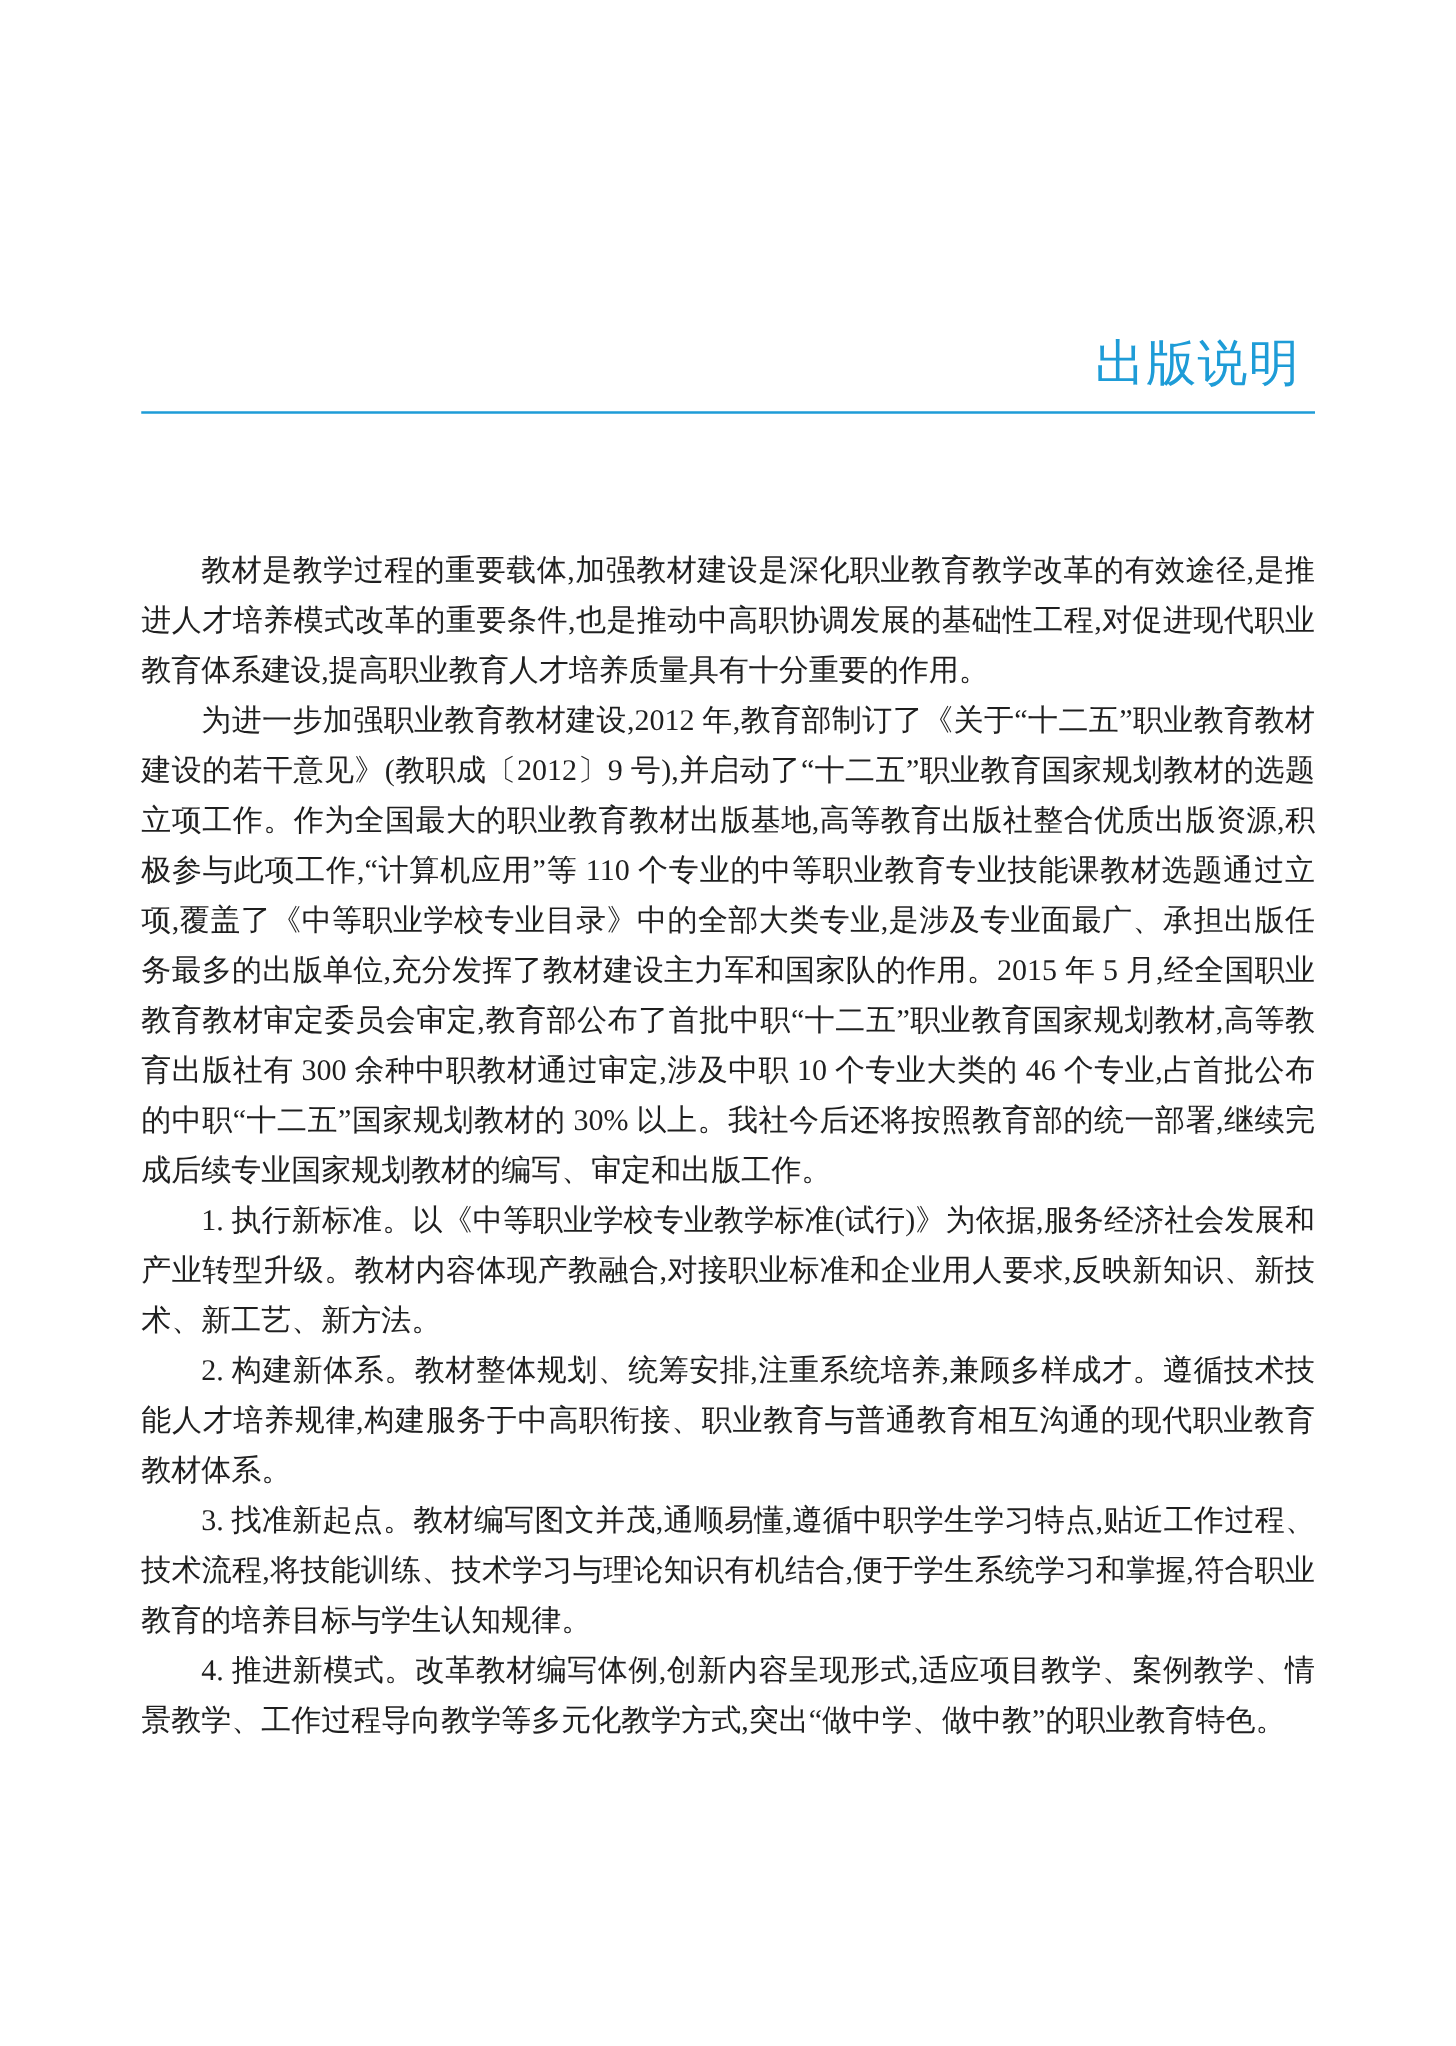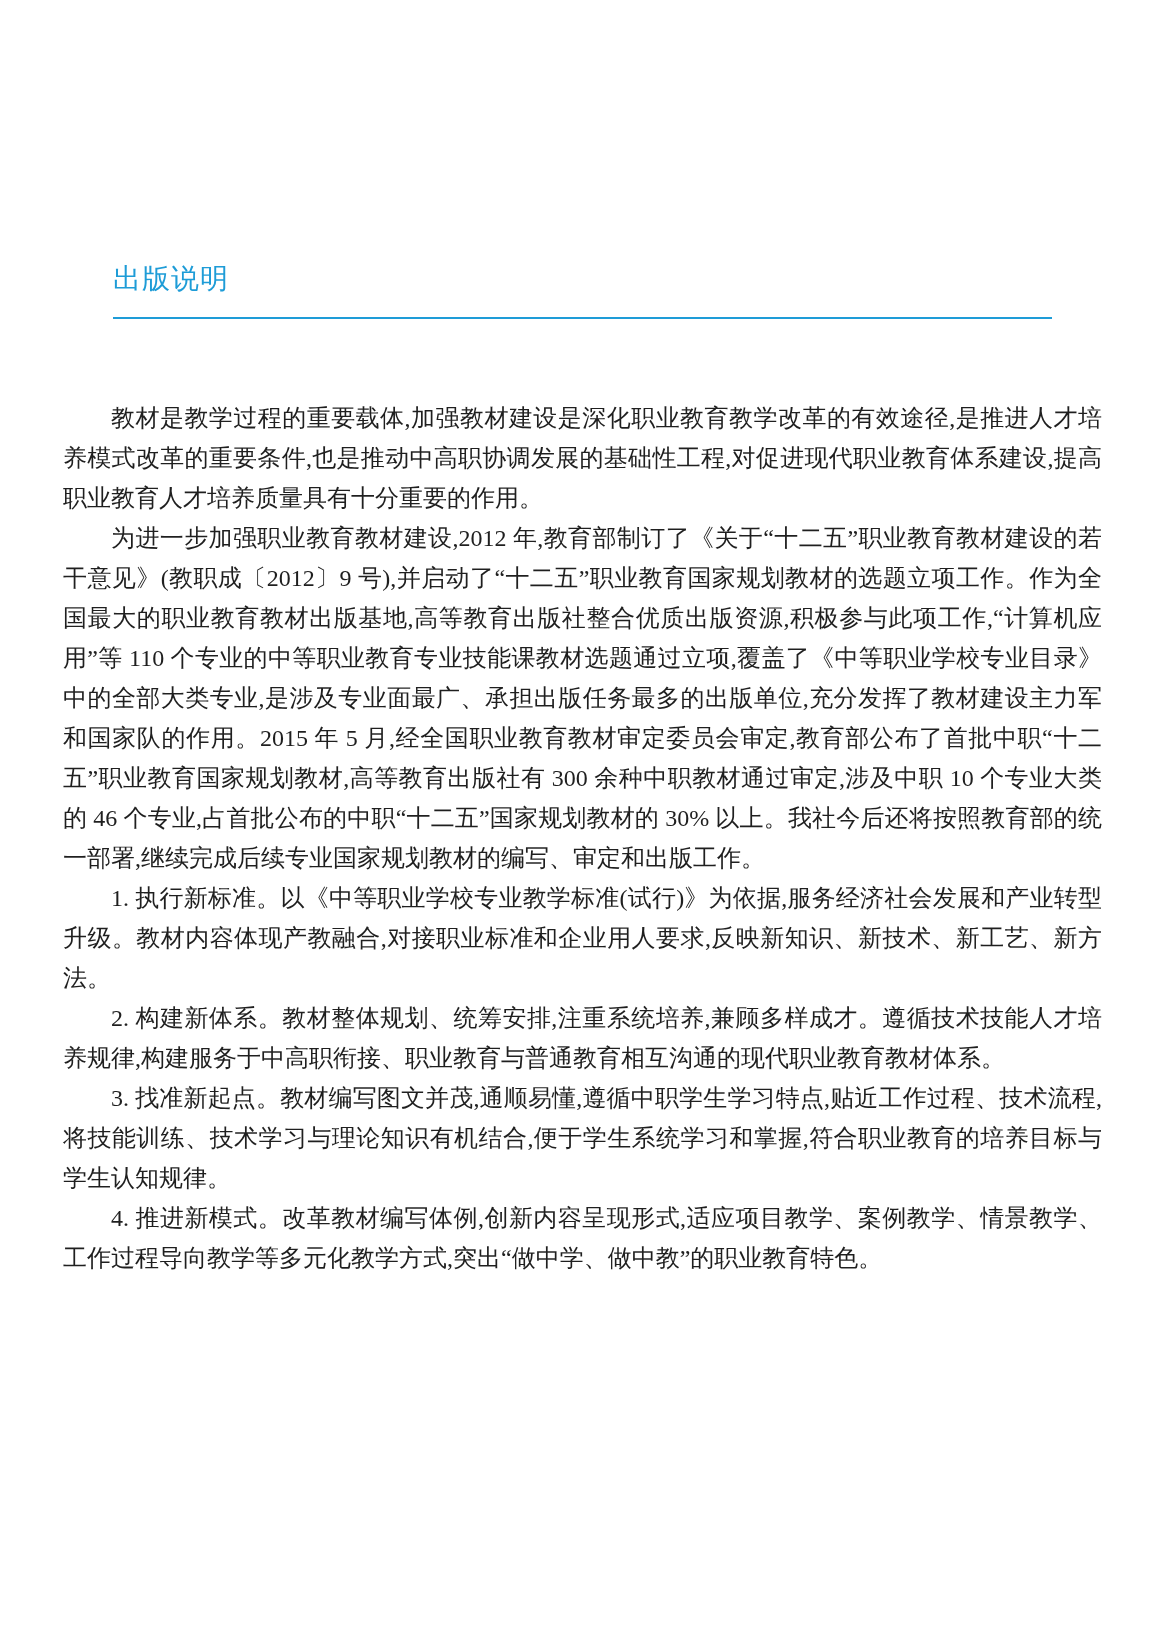--- a/index.html
+++ b/index.html
@@ -15,36 +15,36 @@
     box-sizing: border-box;
     font-family: "Liberation Serif", "DejaVu Serif", serif;
     color: var(--text, #1f1f1f);
     overflow: hidden;
   }
   .header {
     margin: 0 113px;
     padding-top: 256px;
   }
   .title {
-    margin: 0;
-    text-align: left;
-    font-size: 28px;
+    margin: 12px;
+    text-align: right;
+    font-size: 40px;
     font-weight: 400;
     line-height: 46px;
     letter-spacing: 1px;
     color: var(--accent, #1E9CD7);
   }
   .divider {
     margin-top: 15px;
     height: 2px;
     background: var(--accent, #1E9CD7);
   }
   .body {
-    margin: 0 63px;
-    padding-top: 79px;
+    margin: 0 113px;
+    padding-top: 106px;
   }
   .para {
     margin: 0;
     font-size: 24px;
     line-height: 40px;
     text-align: justify;
     text-justify: inter-ideograph;
     text-indent: 2em;
   }
 </style>

